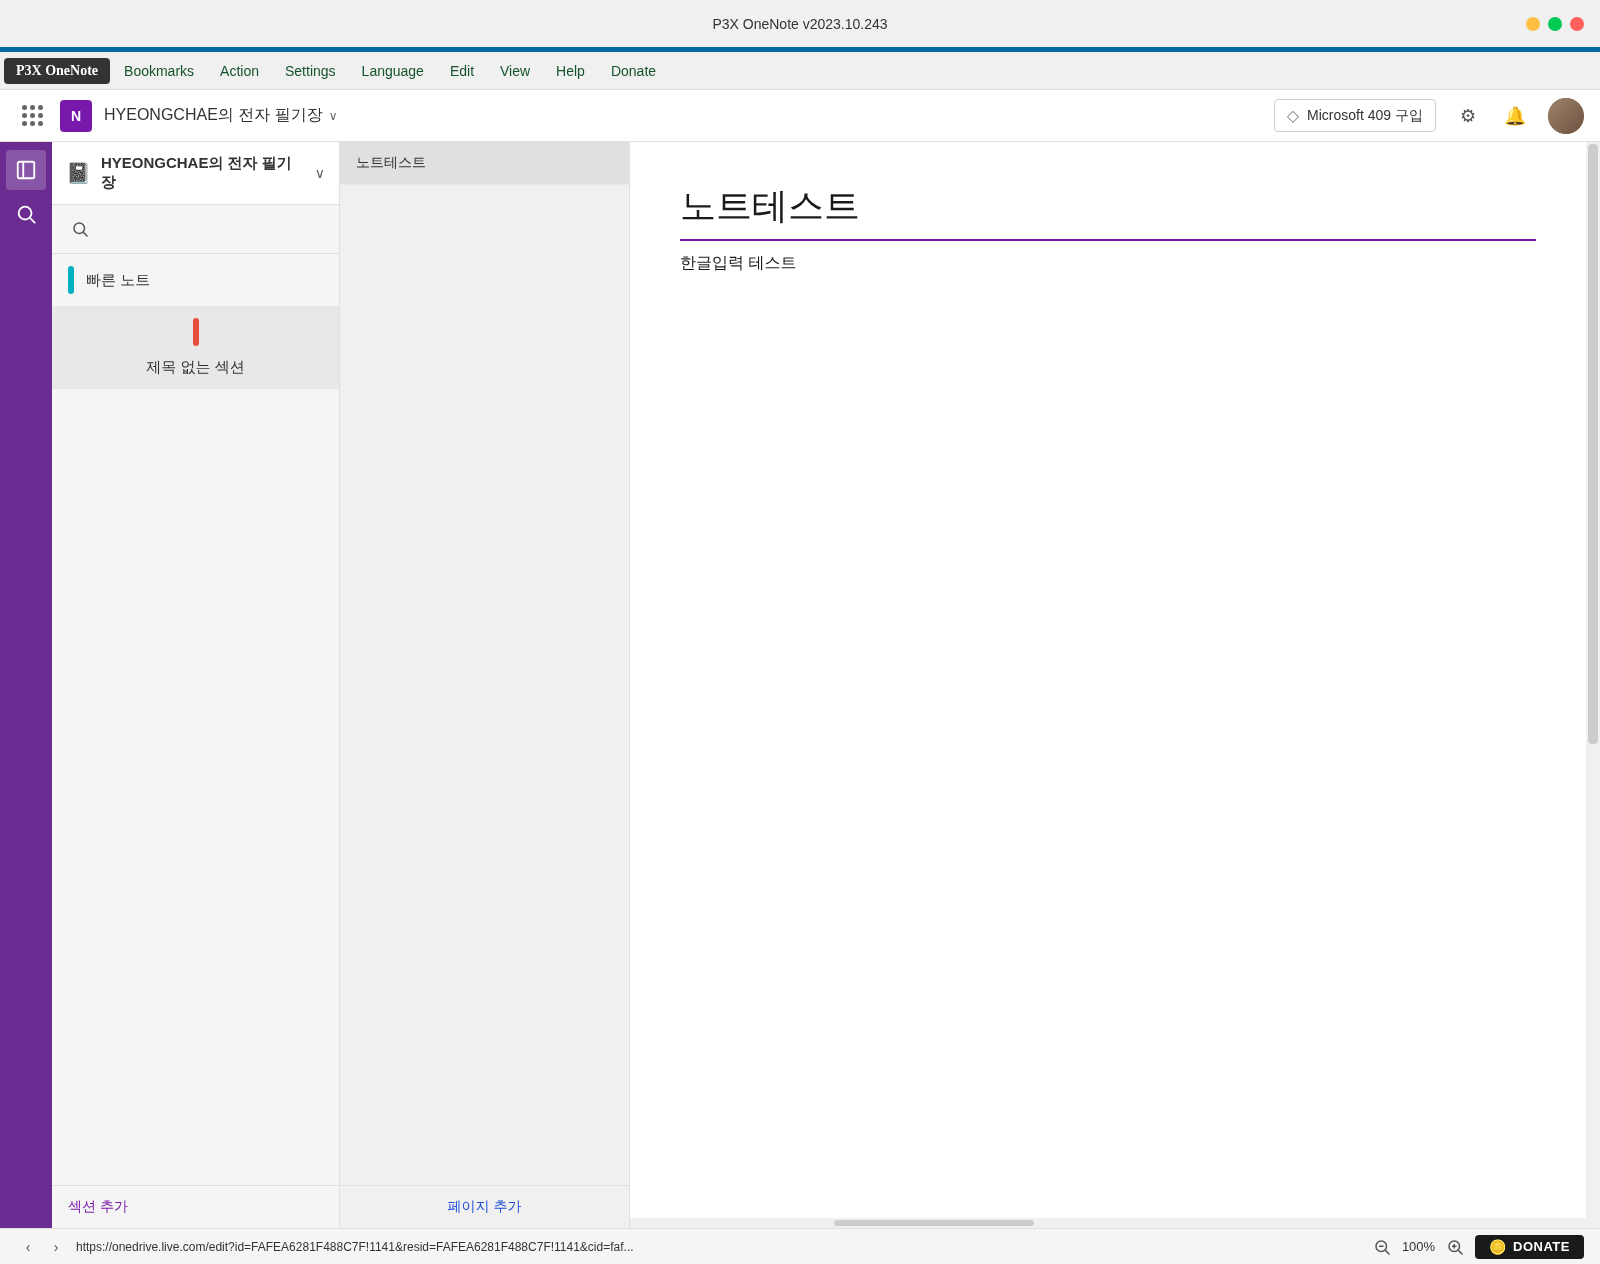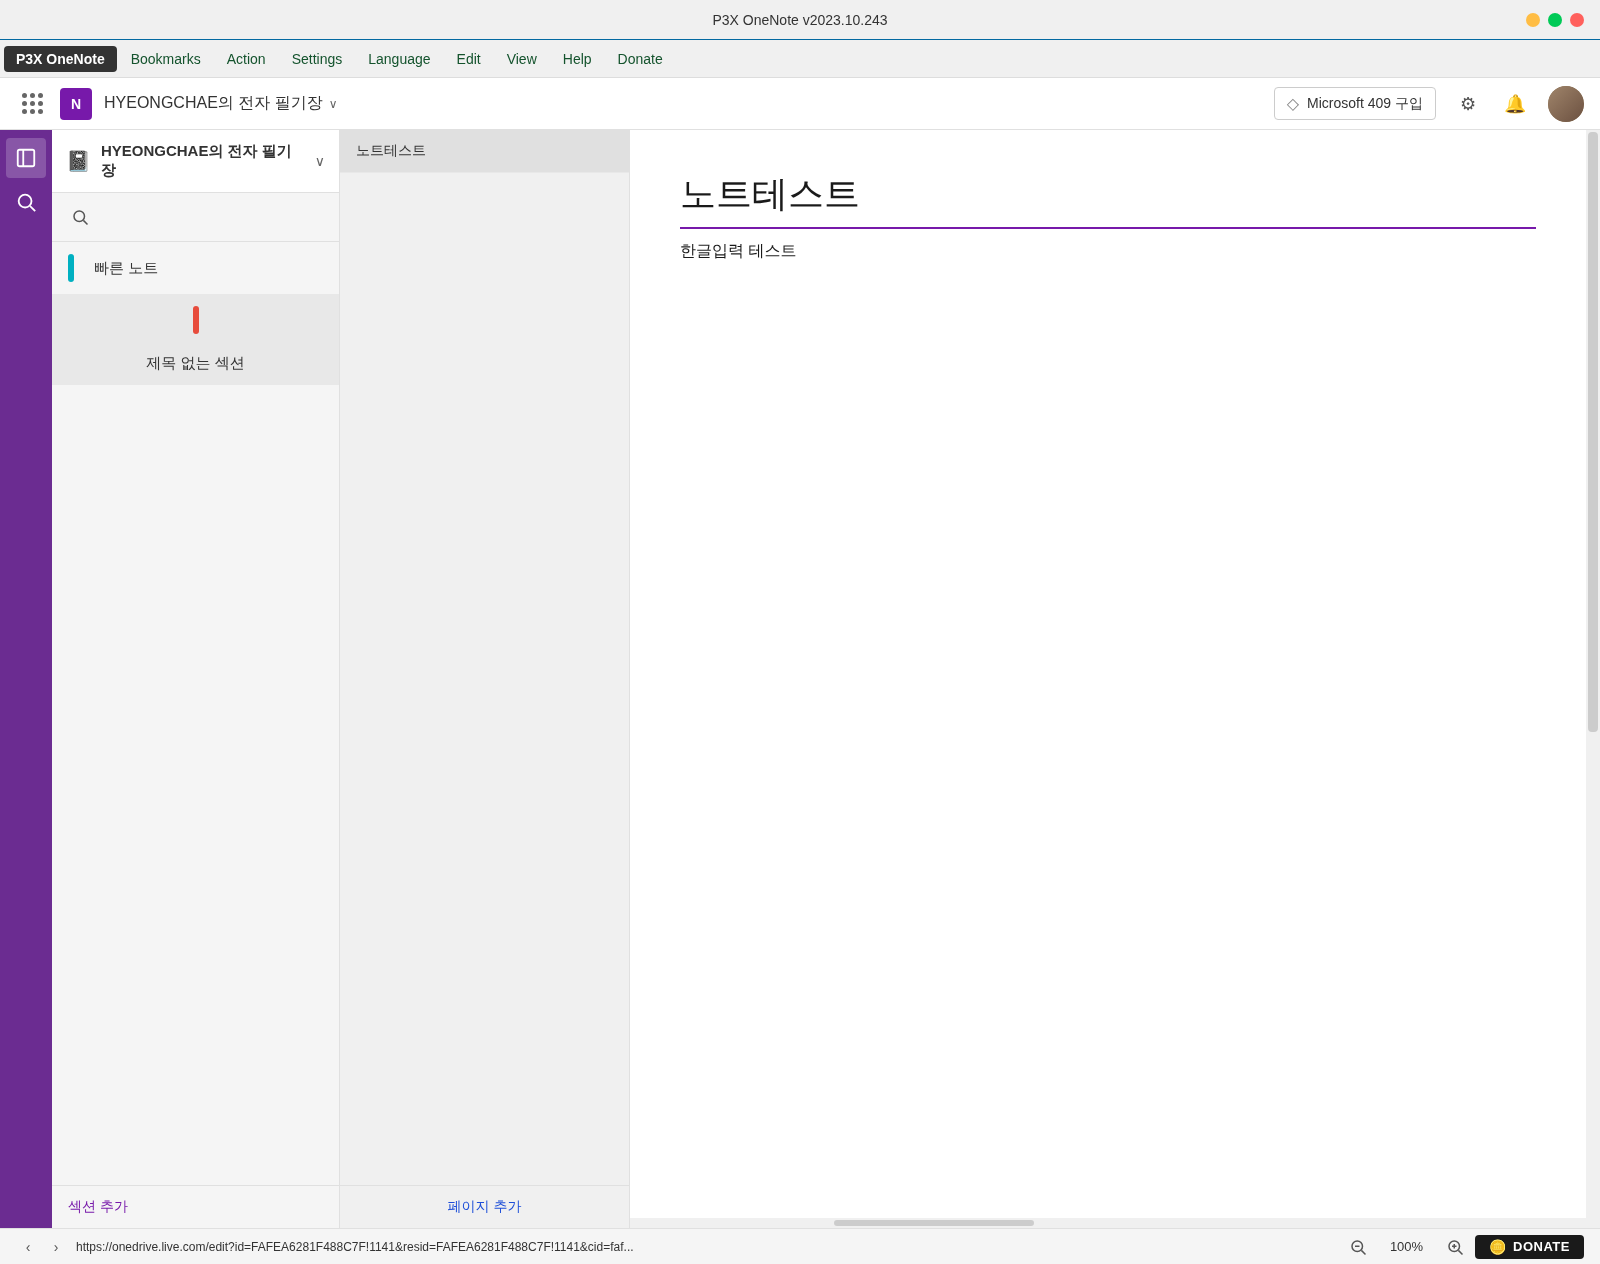--- a/index.html
+++ b/index.html
@@ -1,26 +1,26 @@
 <!DOCTYPE html>
 <html><head>
   <meta charset="utf-8">
   <style>
     * { margin: 0; padding: 0; box-sizing: border-box; }
     body { font-family: 'Segoe UI', Arial, sans-serif; background: #f5f5f5; width: 1600px; height: 1264px; overflow: hidden; display: flex; flex-direction: column; }
 
     
     .title-bar {
       background: #f0f0f0;
-      height: 40px;
+      height: 52px;
       display: flex;
       align-items: center;
       justify-content: space-between;
       padding: 0 16px;
-      border-bottom: 1px solid #0369a1;
+      border-bottom: 5px solid #0369a1;
       position: relative;
     }
     .title-bar-title {
       position: absolute;
       left: 50%;
       transform: translateX(-50%);
       font-size: 14px;
       color: #333;
     }
     .window-controls {
@@ -57,20 +57,21 @@
       border-radius: 4px;
     }
     .menu-item-brand {
       background: #333;
       color: white;
       border-radius: 4px;
       padding: 5px 12px;
       font-size: 14px;
       font-weight: 600;
       cursor: pointer;
+      font-family: Liberation Serif, serif;
     }
 
     
     .top-toolbar {
       background: #fff;
       height: 52px;
       display: flex;
       align-items: center;
       padding: 0 16px;
       border-bottom: 1px solid #e0e0e0;
@@ -251,21 +252,21 @@
       font-size: 16px;
       color: #555;
     }
     .sections-list {
       flex: 1;
       overflow-y: auto;
     }
     .section-item {
       display: flex;
       align-items: center;
-      gap: 20px;
+      gap: 12px;
       padding: 12px 16px;
       cursor: pointer;
       font-size: 15px;
       color: #333;
     }
     .section-item.active { background: #e8e8e8; flex-direction: column; }
     .section-color-bar {
       width: 6px;
       height: 28px;
       border-radius: 3px;
@@ -399,21 +400,21 @@
       flex: 1;
       font-size: 12px;
       color: #333;
       overflow: hidden;
       text-overflow: ellipsis;
       white-space: nowrap;
     }
     .zoom-area {
       display: flex;
       align-items: center;
-      gap: 20px;
+      gap: 8px;
       margin-left: auto;
     }
     .zoom-btn {
       width: 24px;
       height: 24px;
       display: flex;
       align-items: center;
       justify-content: center;
       cursor: pointer;
       font-size: 16px;

